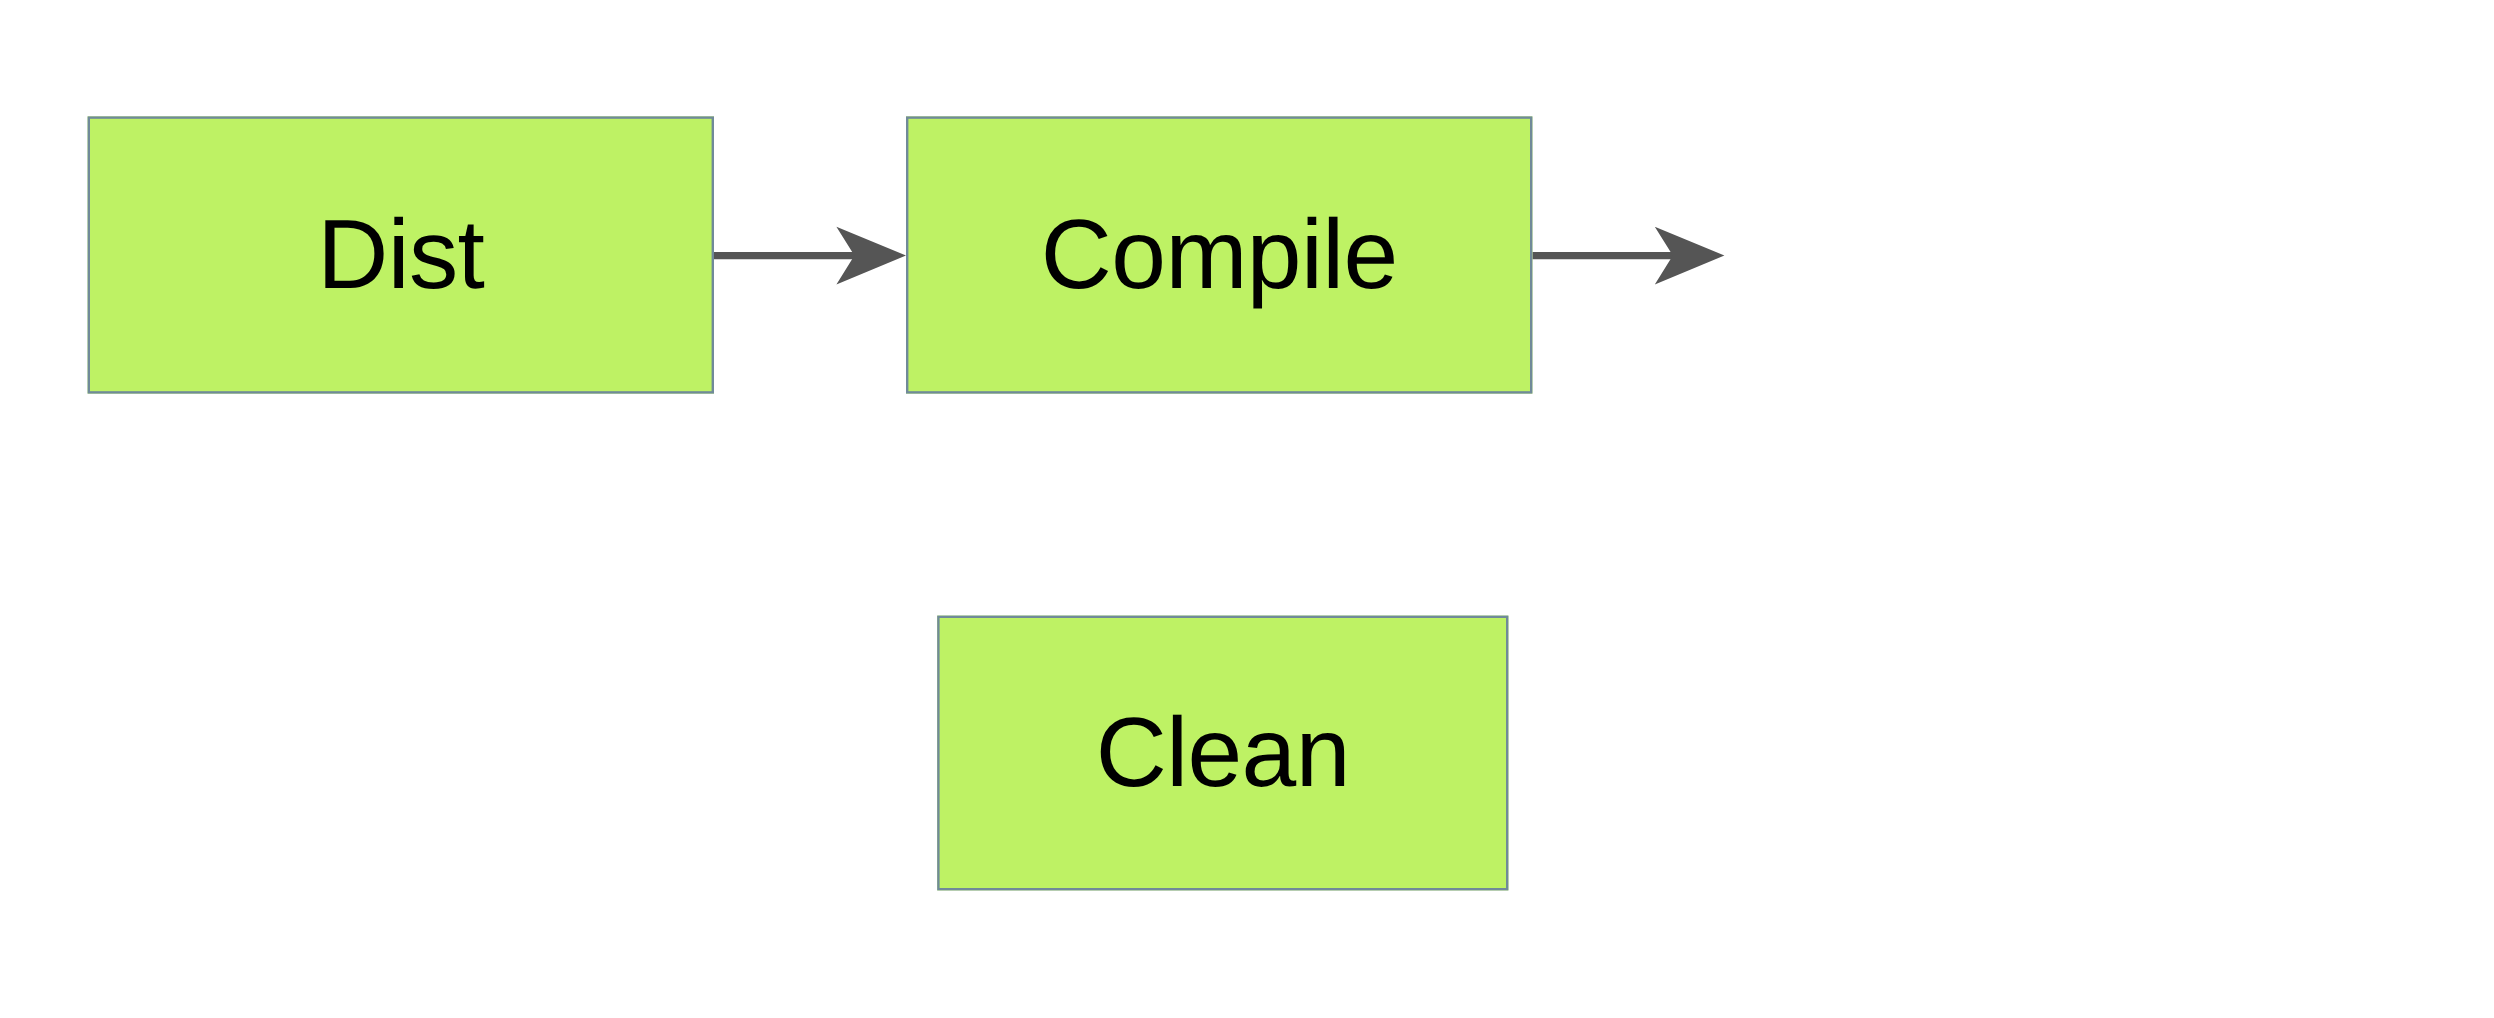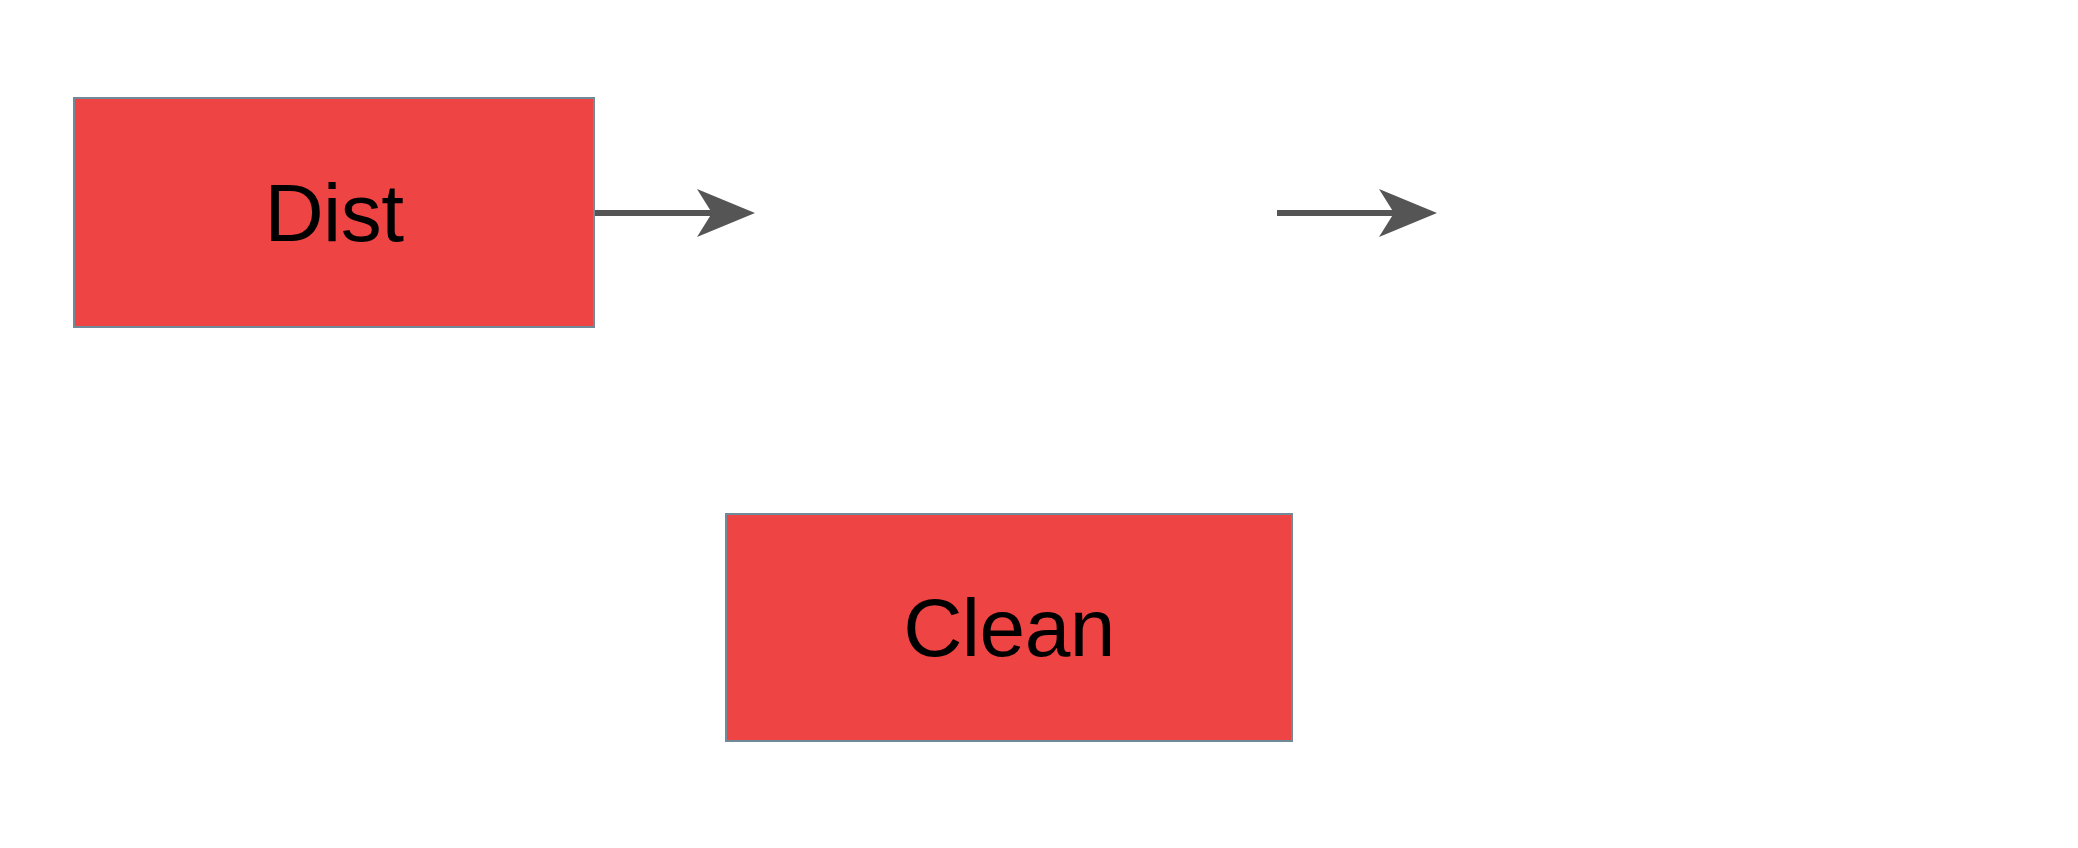--- a/index.html
+++ b/index.html
@@ -14,21 +14,21 @@
   #canvas {
     position: relative;
     width: 2078px;
     height: 848px;
     background: #ffffff;
     overflow: hidden;
   }
   .node {
     position: absolute;
     box-sizing: border-box;
-    background: #ef4444;
+    background: #bef264;
     border: 2px solid #708a99;
     display: flex;
     align-items: center;
     justify-content: center;
   }
   .node-label {
     font-family: "Liberation Sans", "DejaVu Sans", sans-serif;
     font-size: 82px;
     font-weight: 400;
     color: #000000;
@@ -68,19 +68,22 @@
     <g>
       <path class="edge-line" d="M 1277 213 L 1406 213"></path>
       <path class="edge-head" d="M 1437 213 L 1379 189 L 1394 213 L 1379 237 Z"></path>
     </g>
   </svg>
 
   <div class="node" style="left:73px; top:97px; width:522px; height:231px;">
     <span class="node-label">Dist</span>
   </div>
 
+  <div class="node" style="left:755px; top:97px; width:522px; height:231px;">
+    <span class="node-label">Compile</span>
+  </div>
 
 
-  <div class="node" style="left:725px; top:513px; width:568px; height:229px;">
+  <div class="node" style="left:781px; top:513px; width:476px; height:229px;">
     <span class="node-label">Clean</span>
   </div>
 
 </div>
 
 </body></html>

